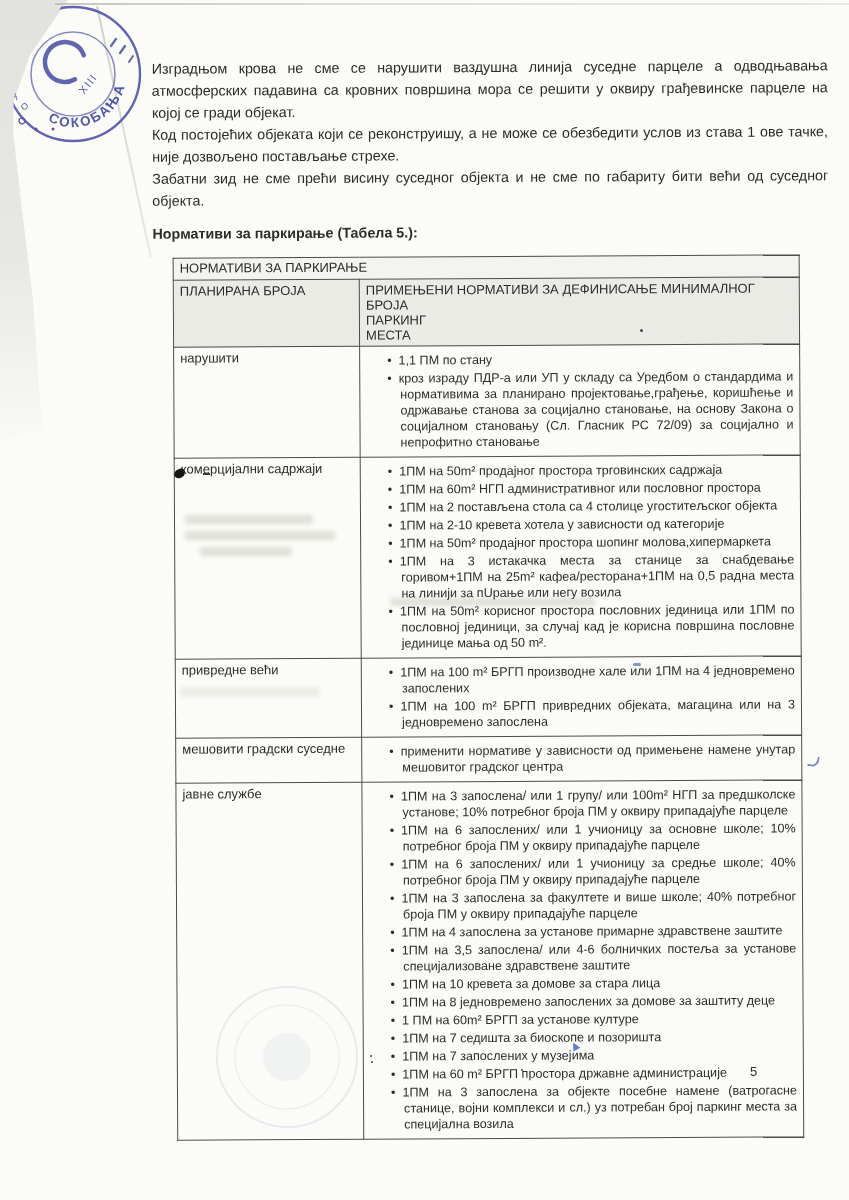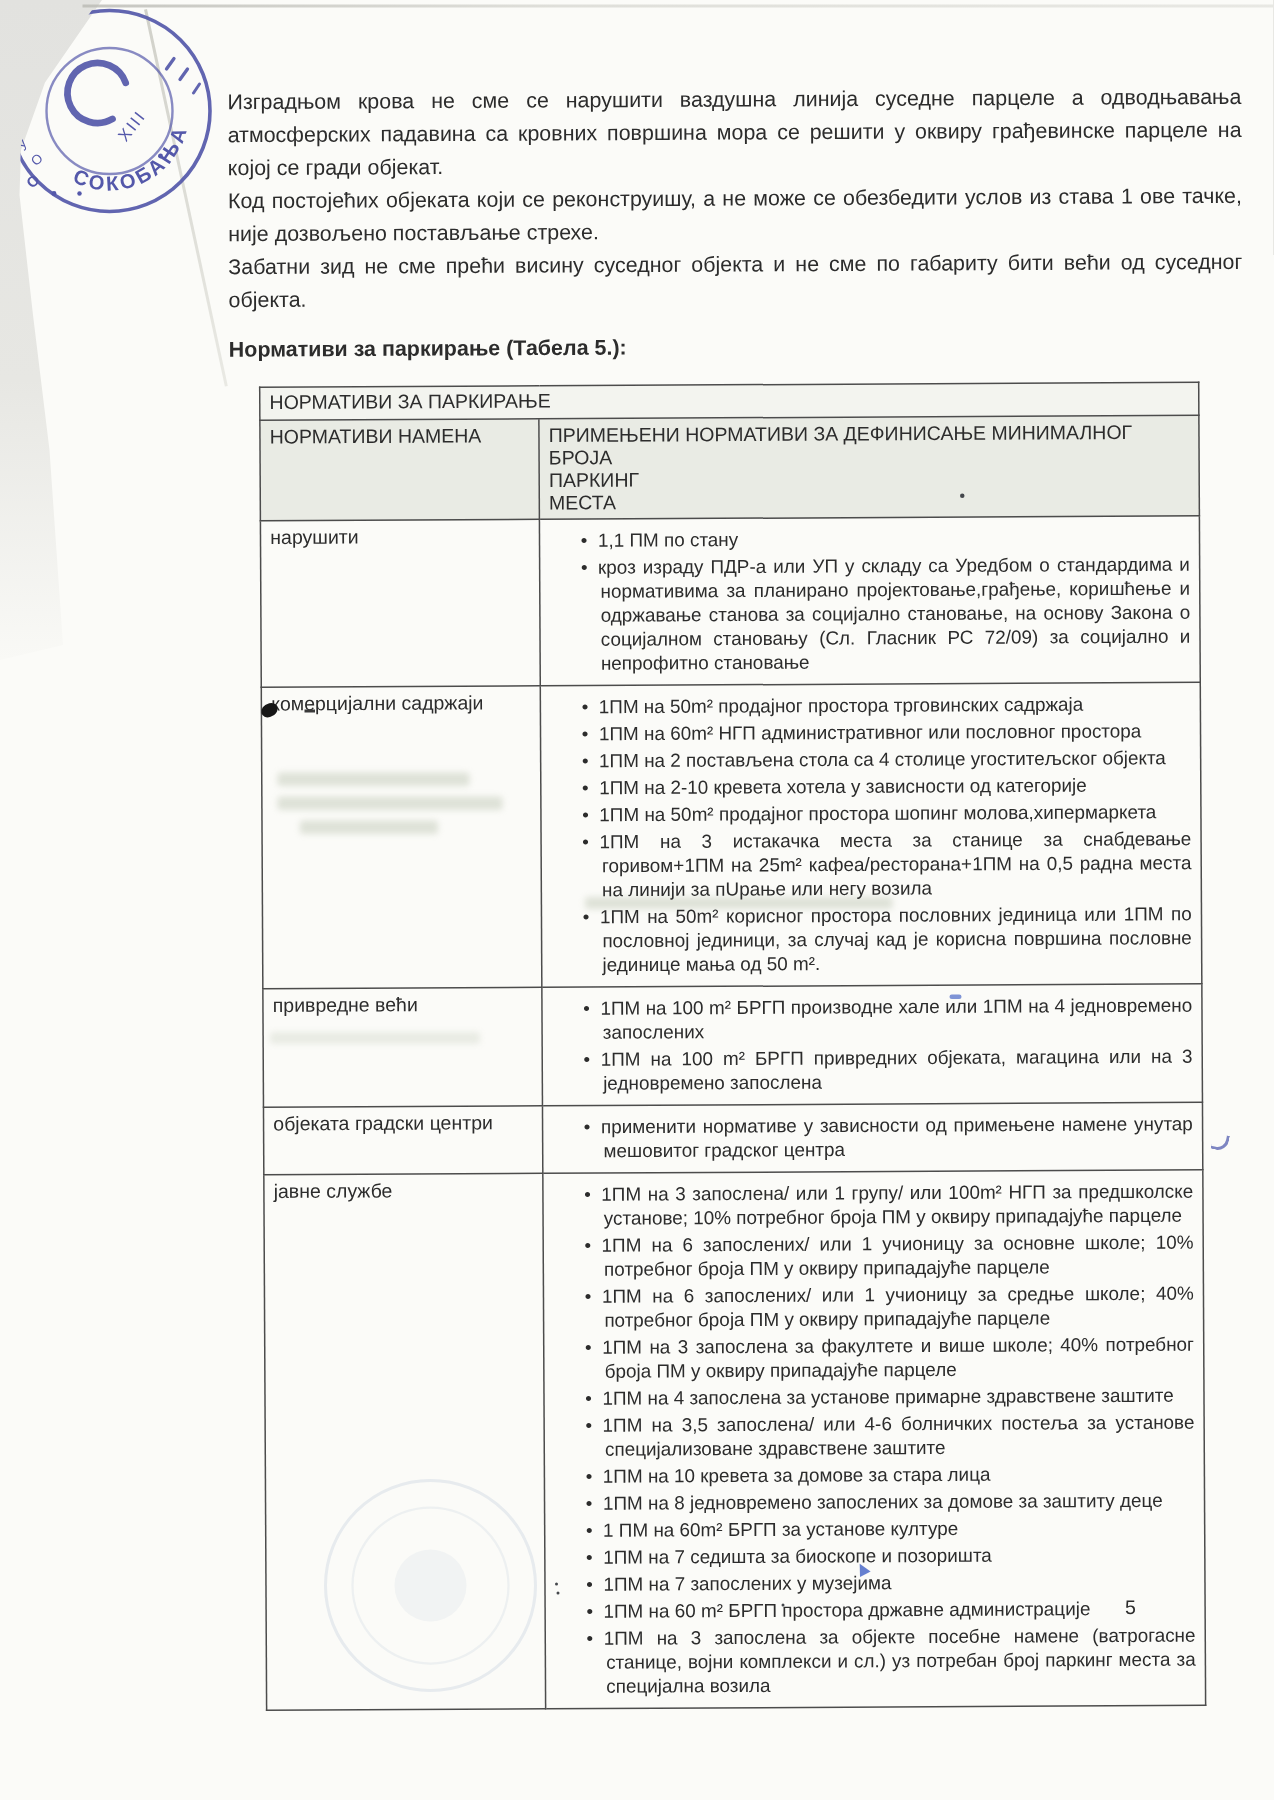--- a/index.html
+++ b/index.html
@@ -123,21 +123,21 @@
     <table class="norms">
       <colgroup>
           <col style="width:186px">
           <col>
         </colgroup>
       <thead>
         <tr>
           <th class="t-title" colspan="2">НОРМАТИВИ ЗА ПАРКИРАЊЕ</th>
         </tr>
         <tr>
-          <th class="t-col1">НОРМАТИВИ НАМЕНА</th>
+          <th class="t-col1">ПЛАНИРАНА БРОЈА</th>
           <th class="t-col2">ПРИМЕЊЕНИ НОРМАТИВИ ЗА ДЕФИНИСАЊЕ МИНИМАЛНОГ БРОЈА
 ПАРКИНГ
 МЕСТА</th>
         </tr>
       </thead>
       <tbody>
         <tr>
           <td class="row-label" style="height:100px">нарушити</td>
           <td class="row-norms">
             <ul>
@@ -163,21 +163,21 @@
         <tr>
           <td class="row-label" style="height:66px">привредне већи</td>
           <td class="row-norms">
             <ul>
                 <li>1ПМ на 100 m² БРГП  производне хале или 1ПМ на 4 једновремено запослених</li>
                 <li>1ПМ на 100 m² БРГП  привредних објеката, магацина или на 3 једновремено запослена</li>
               </ul>
           </td>
         </tr>
         <tr>
-          <td class="row-label" style="height:36px">објеката градски центри</td>
+          <td class="row-label" style="height:36px">мешовити градски суседне</td>
           <td class="row-norms">
             <ul>
                 <li>применити нормативе у зависности од примењене намене унутар мешовитог градског центра</li>
               </ul>
           </td>
         </tr>
         <tr>
           <td class="row-label" style="height:334px">јавне службе</td>
           <td class="row-norms">
             <ul>

